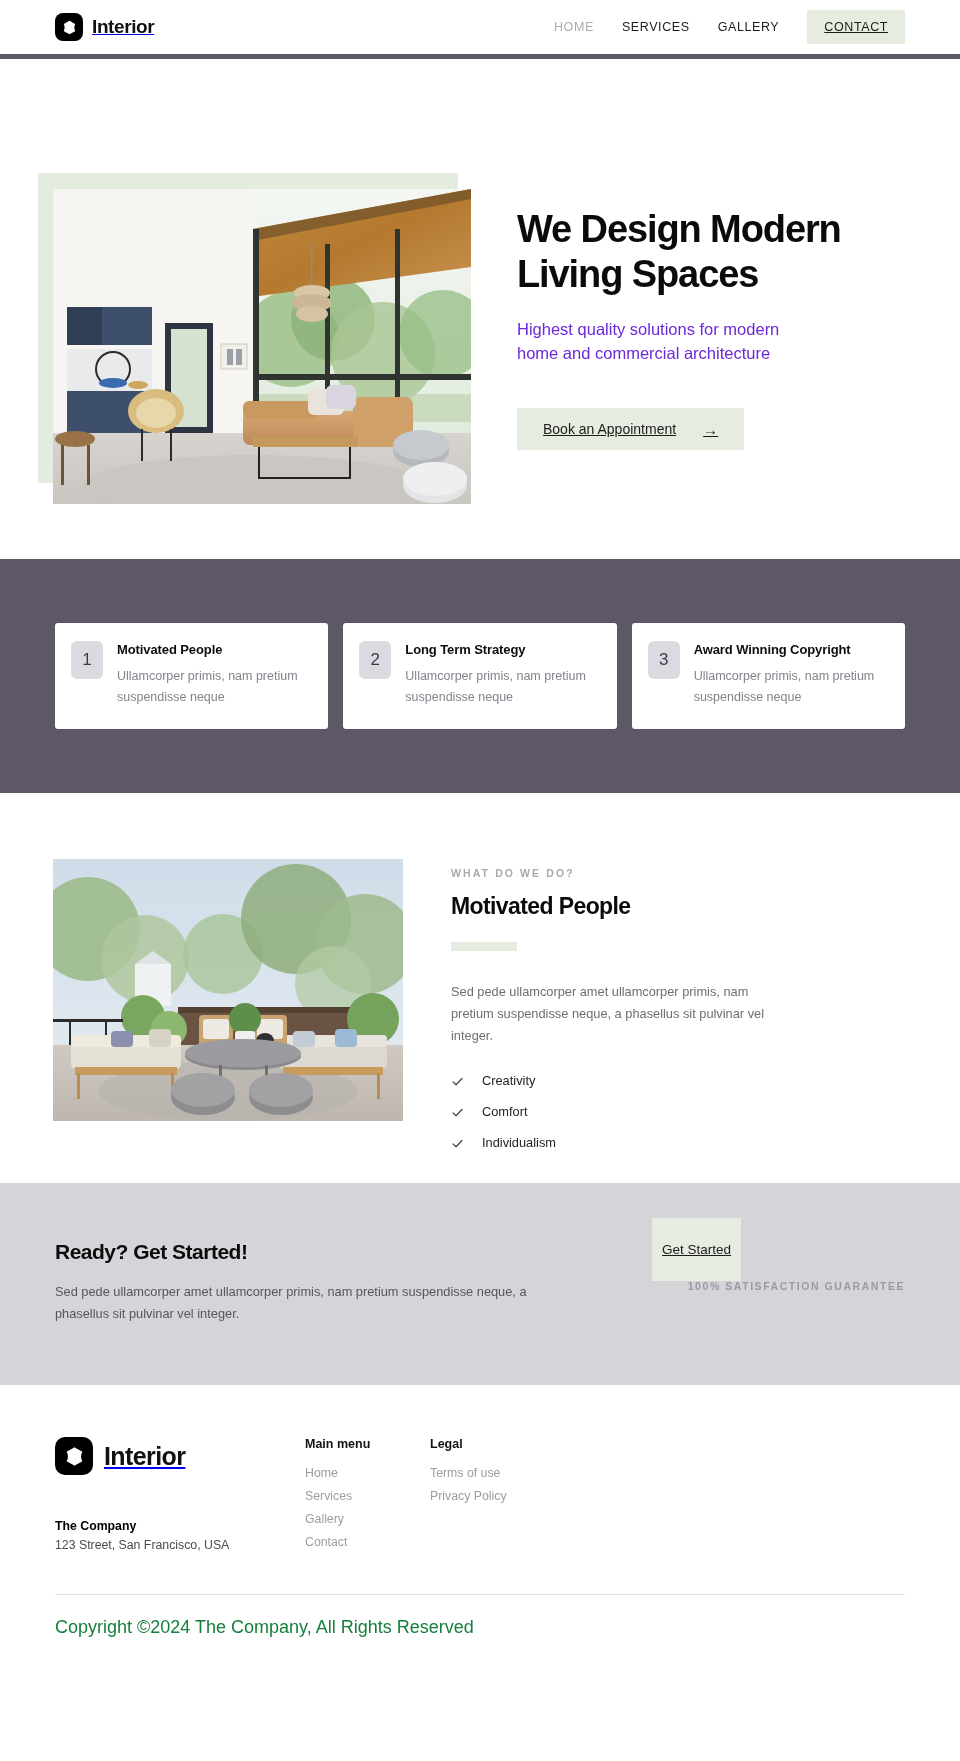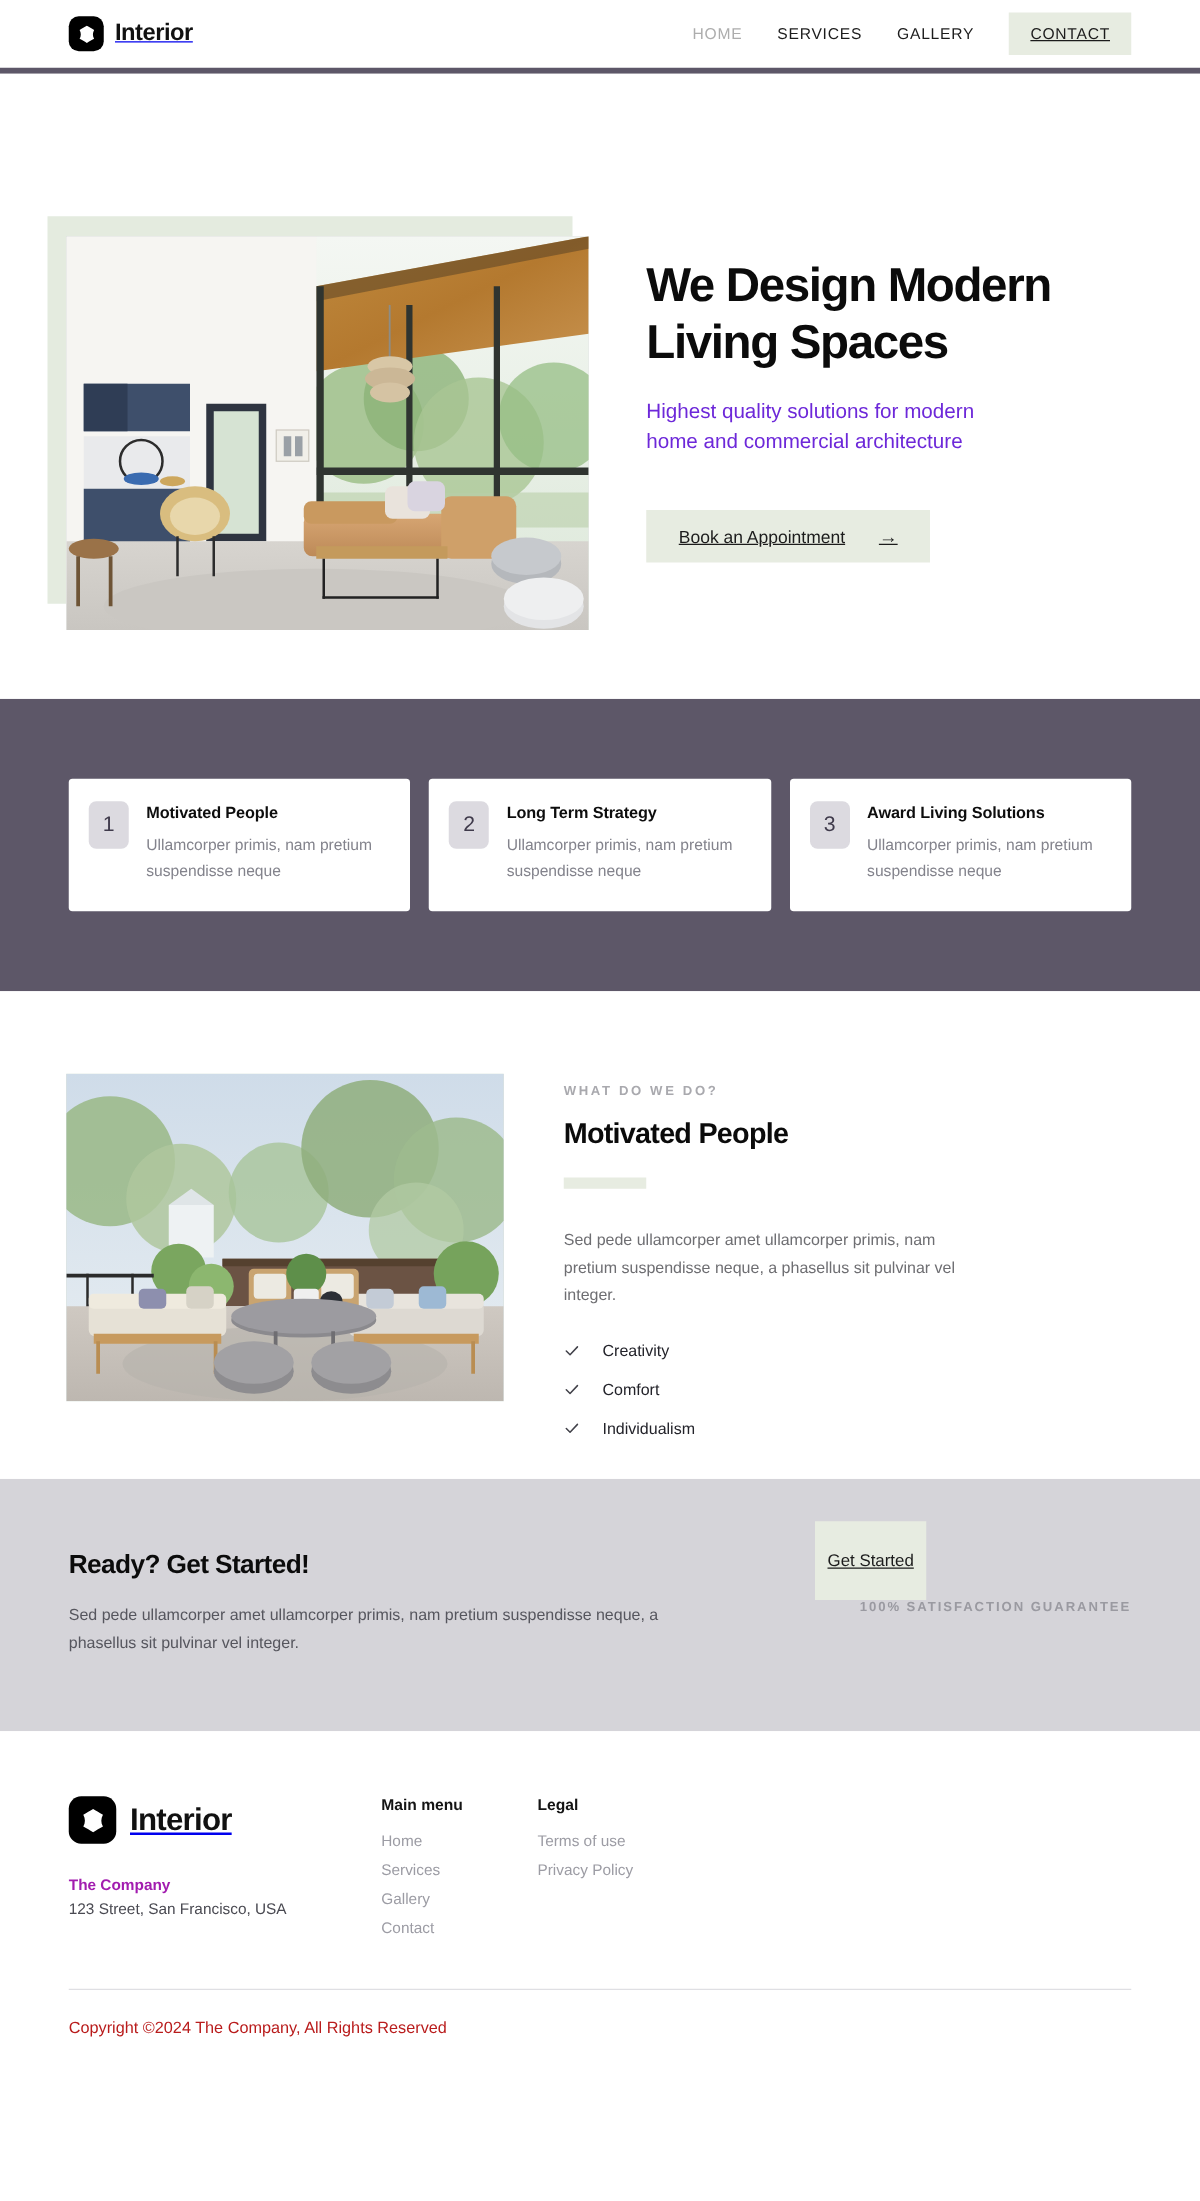--- a/index.html
+++ b/index.html
@@ -129,29 +129,29 @@
     letter-spacing: 1.55px; color: #9a9aa1;
   }
 
   
   .footer { background: #fff; padding: 52px 55px 0; }
   .footer-top { display: flex; }
   .footer-brand { width: 250px; }
   .footer-logo { display: flex; align-items: center; gap: 11px; }
   .footer-logo .logo-mark { width: 38px; height: 38px; border-radius: 10px; }
   .footer-name { font-size: 25px; font-weight: 700; letter-spacing: -0.6px; color: #111; }
-  .footer-company { margin-top: 26px; font-size: 12.3px; font-weight: 700; color: #a21caf; }
+  .footer-company { margin-top: 44px; font-size: 12.3px; font-weight: 700; color: #000000; }
   .footer-addr { margin-top: 5px; font-size: 12.3px; color: #4a4a52; }
   .footer-col { width: 125px; }
   .footer-col.legal { width: 180px; }
   .fcol-head { font-size: 12.5px; font-weight: 700; color: #141414; }
   .fcol-list { margin-top: 15px; display: flex; flex-direction: column; gap: 9px; }
   .fcol-link { font-size: 12.3px; color: #9c9ca4; text-decoration: none; cursor: pointer; }
   .footer-hr { margin-top: 42px; height: 1px; background: #dfdfe3; }
-  .footer-copy { padding: 22px 0 0; font-size: 13px; color: #b91c1c; }
+  .footer-copy { padding: 22px 0 0; font-size: 18px; color: #15803d; }
 </style>
 </head>
 <body>
 
 <div class="page">
 
   <header class="header">
     <a class="brand" href="#">
       <span class="logo-mark">
         <svg width="17" height="17" viewBox="0 0 24 24" aria-hidden="true">
@@ -286,21 +286,21 @@
       <div class="fcard">
         <div class="fnum">2</div>
         <div class="fbody">
           <div class="ftitle">Long Term Strategy</div>
           <div class="fdesc">Ullamcorper primis, nam pretium suspendisse neque</div>
         </div>
       </div>
       <div class="fcard">
         <div class="fnum">3</div>
         <div class="fbody">
-          <div class="ftitle">Award Living Solutions</div>
+          <div class="ftitle">Award Winning Copyright</div>
           <div class="fdesc">Ullamcorper primis, nam pretium suspendisse neque</div>
         </div>
       </div>
     </div>
   </section>
 
   <section class="about">
     <div class="about-img">
       <svg width="350" height="262" viewBox="0 0 350 262" preserveAspectRatio="none" aria-hidden="true">
         <defs>

